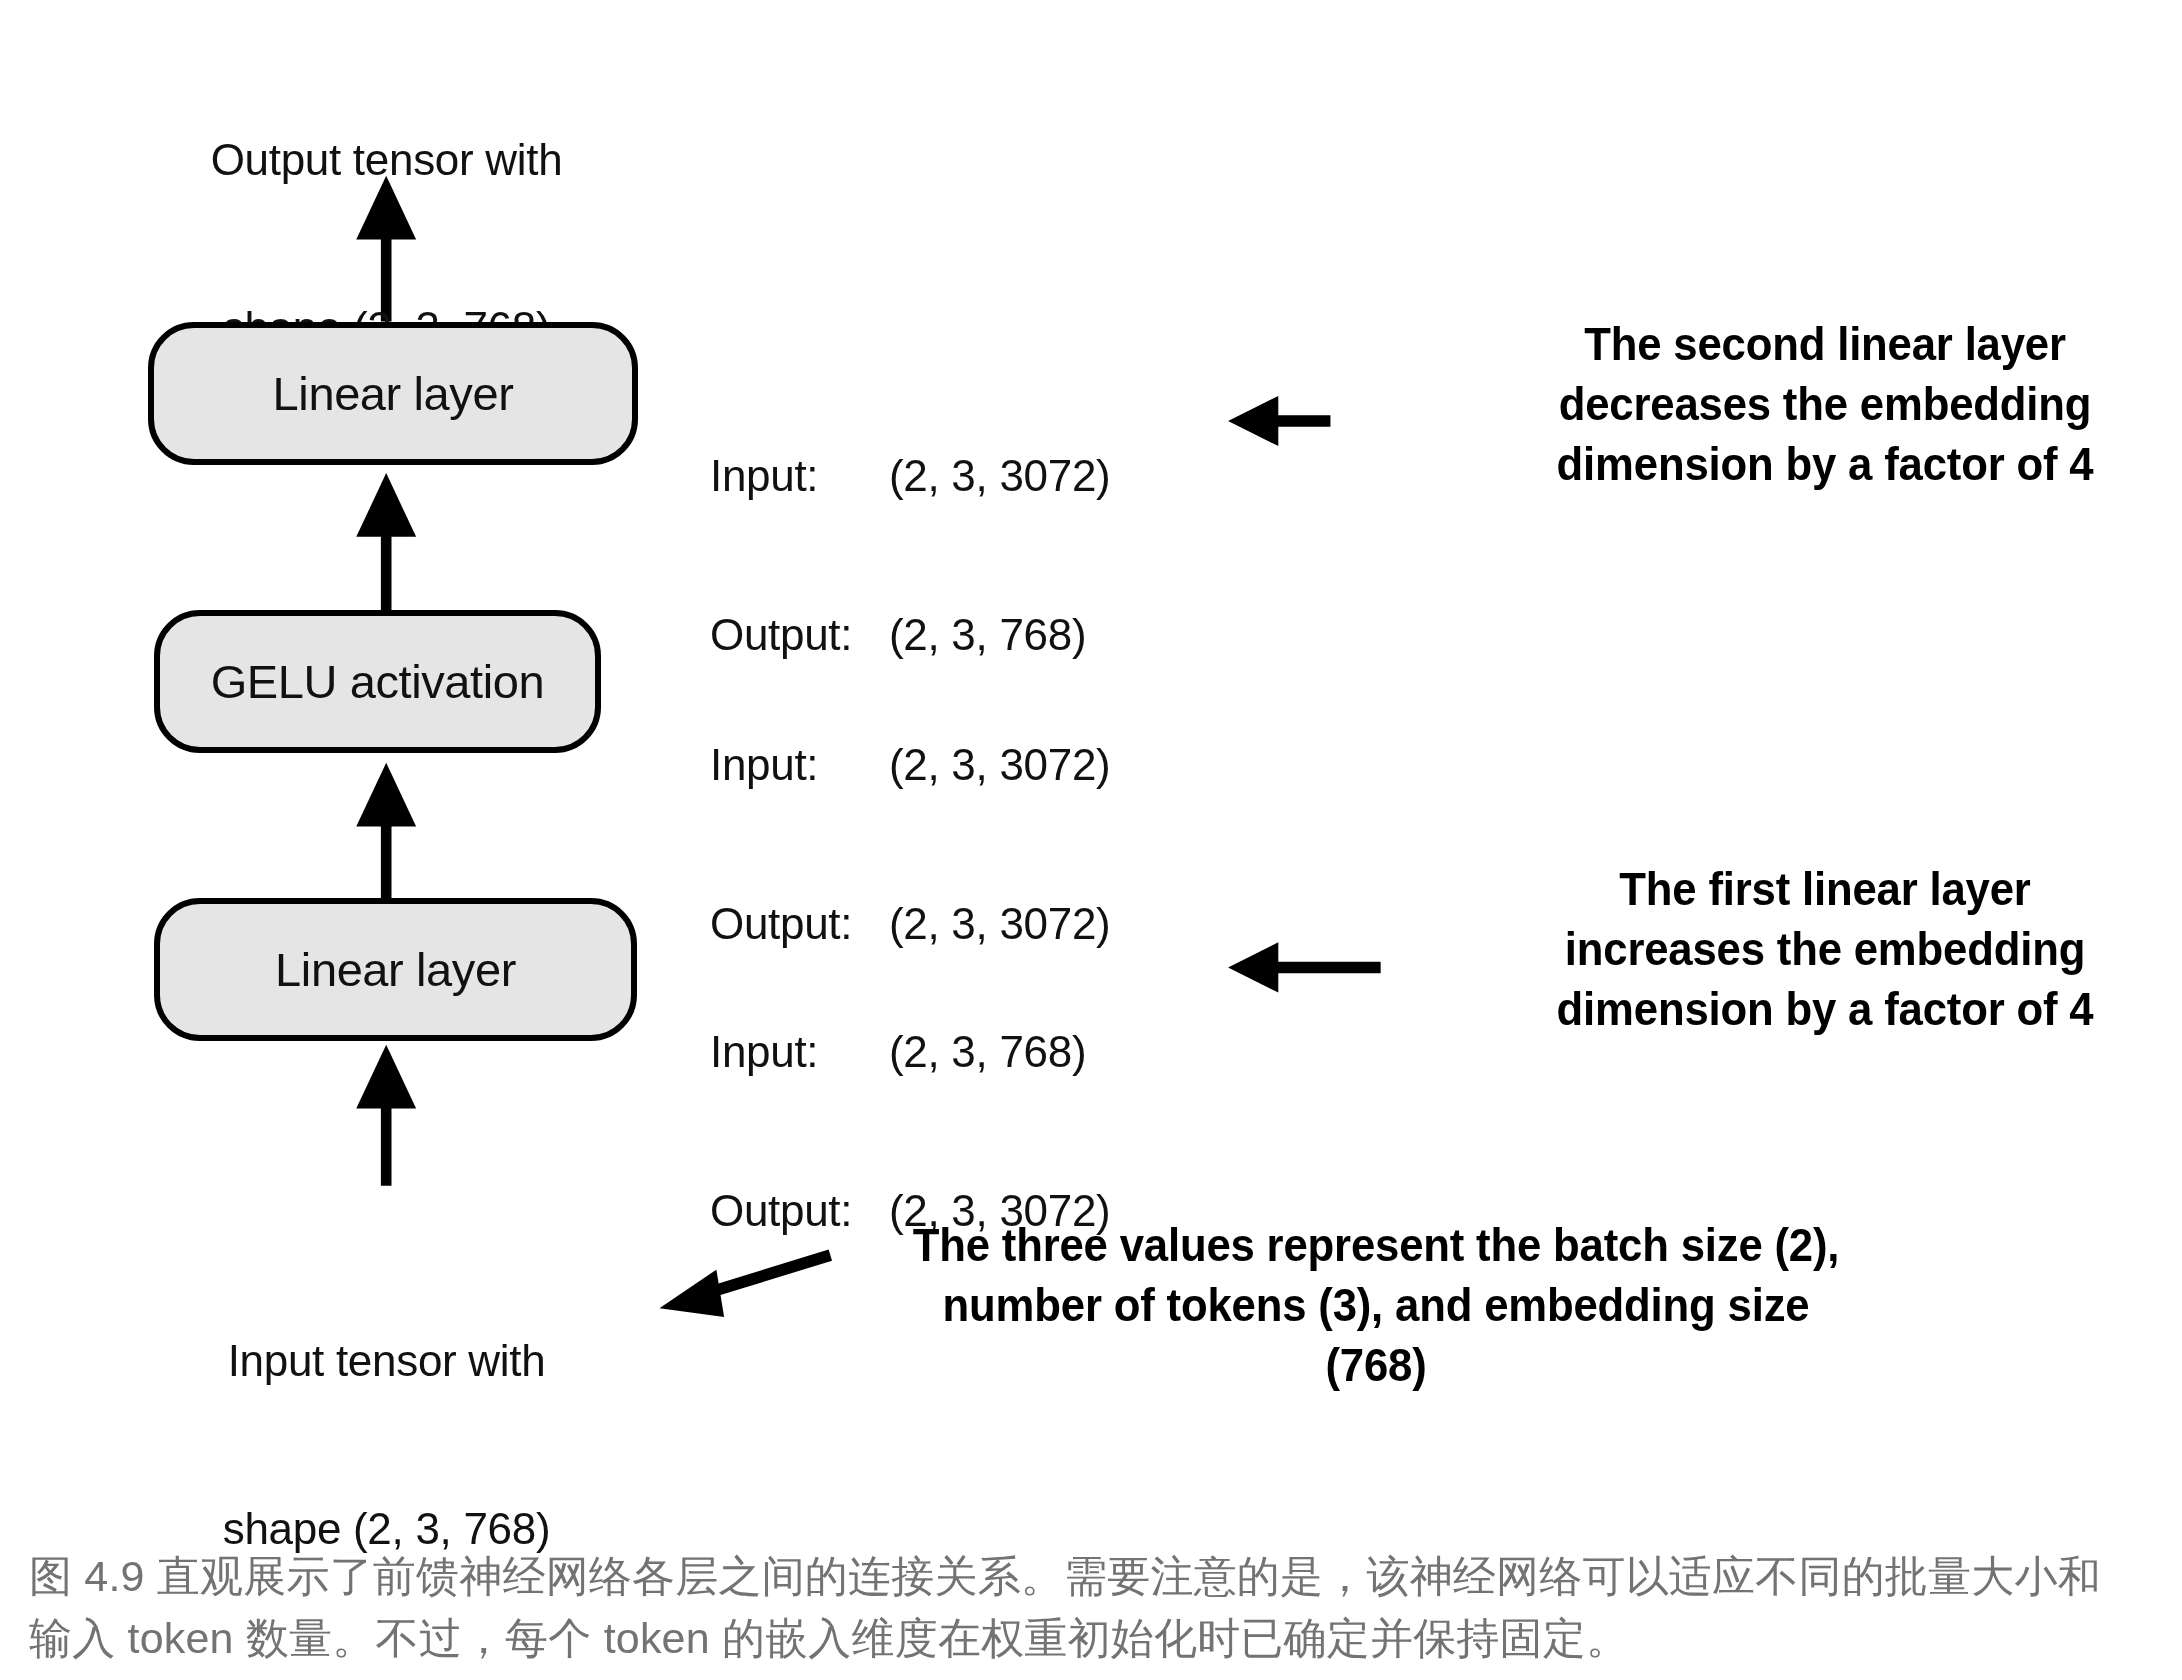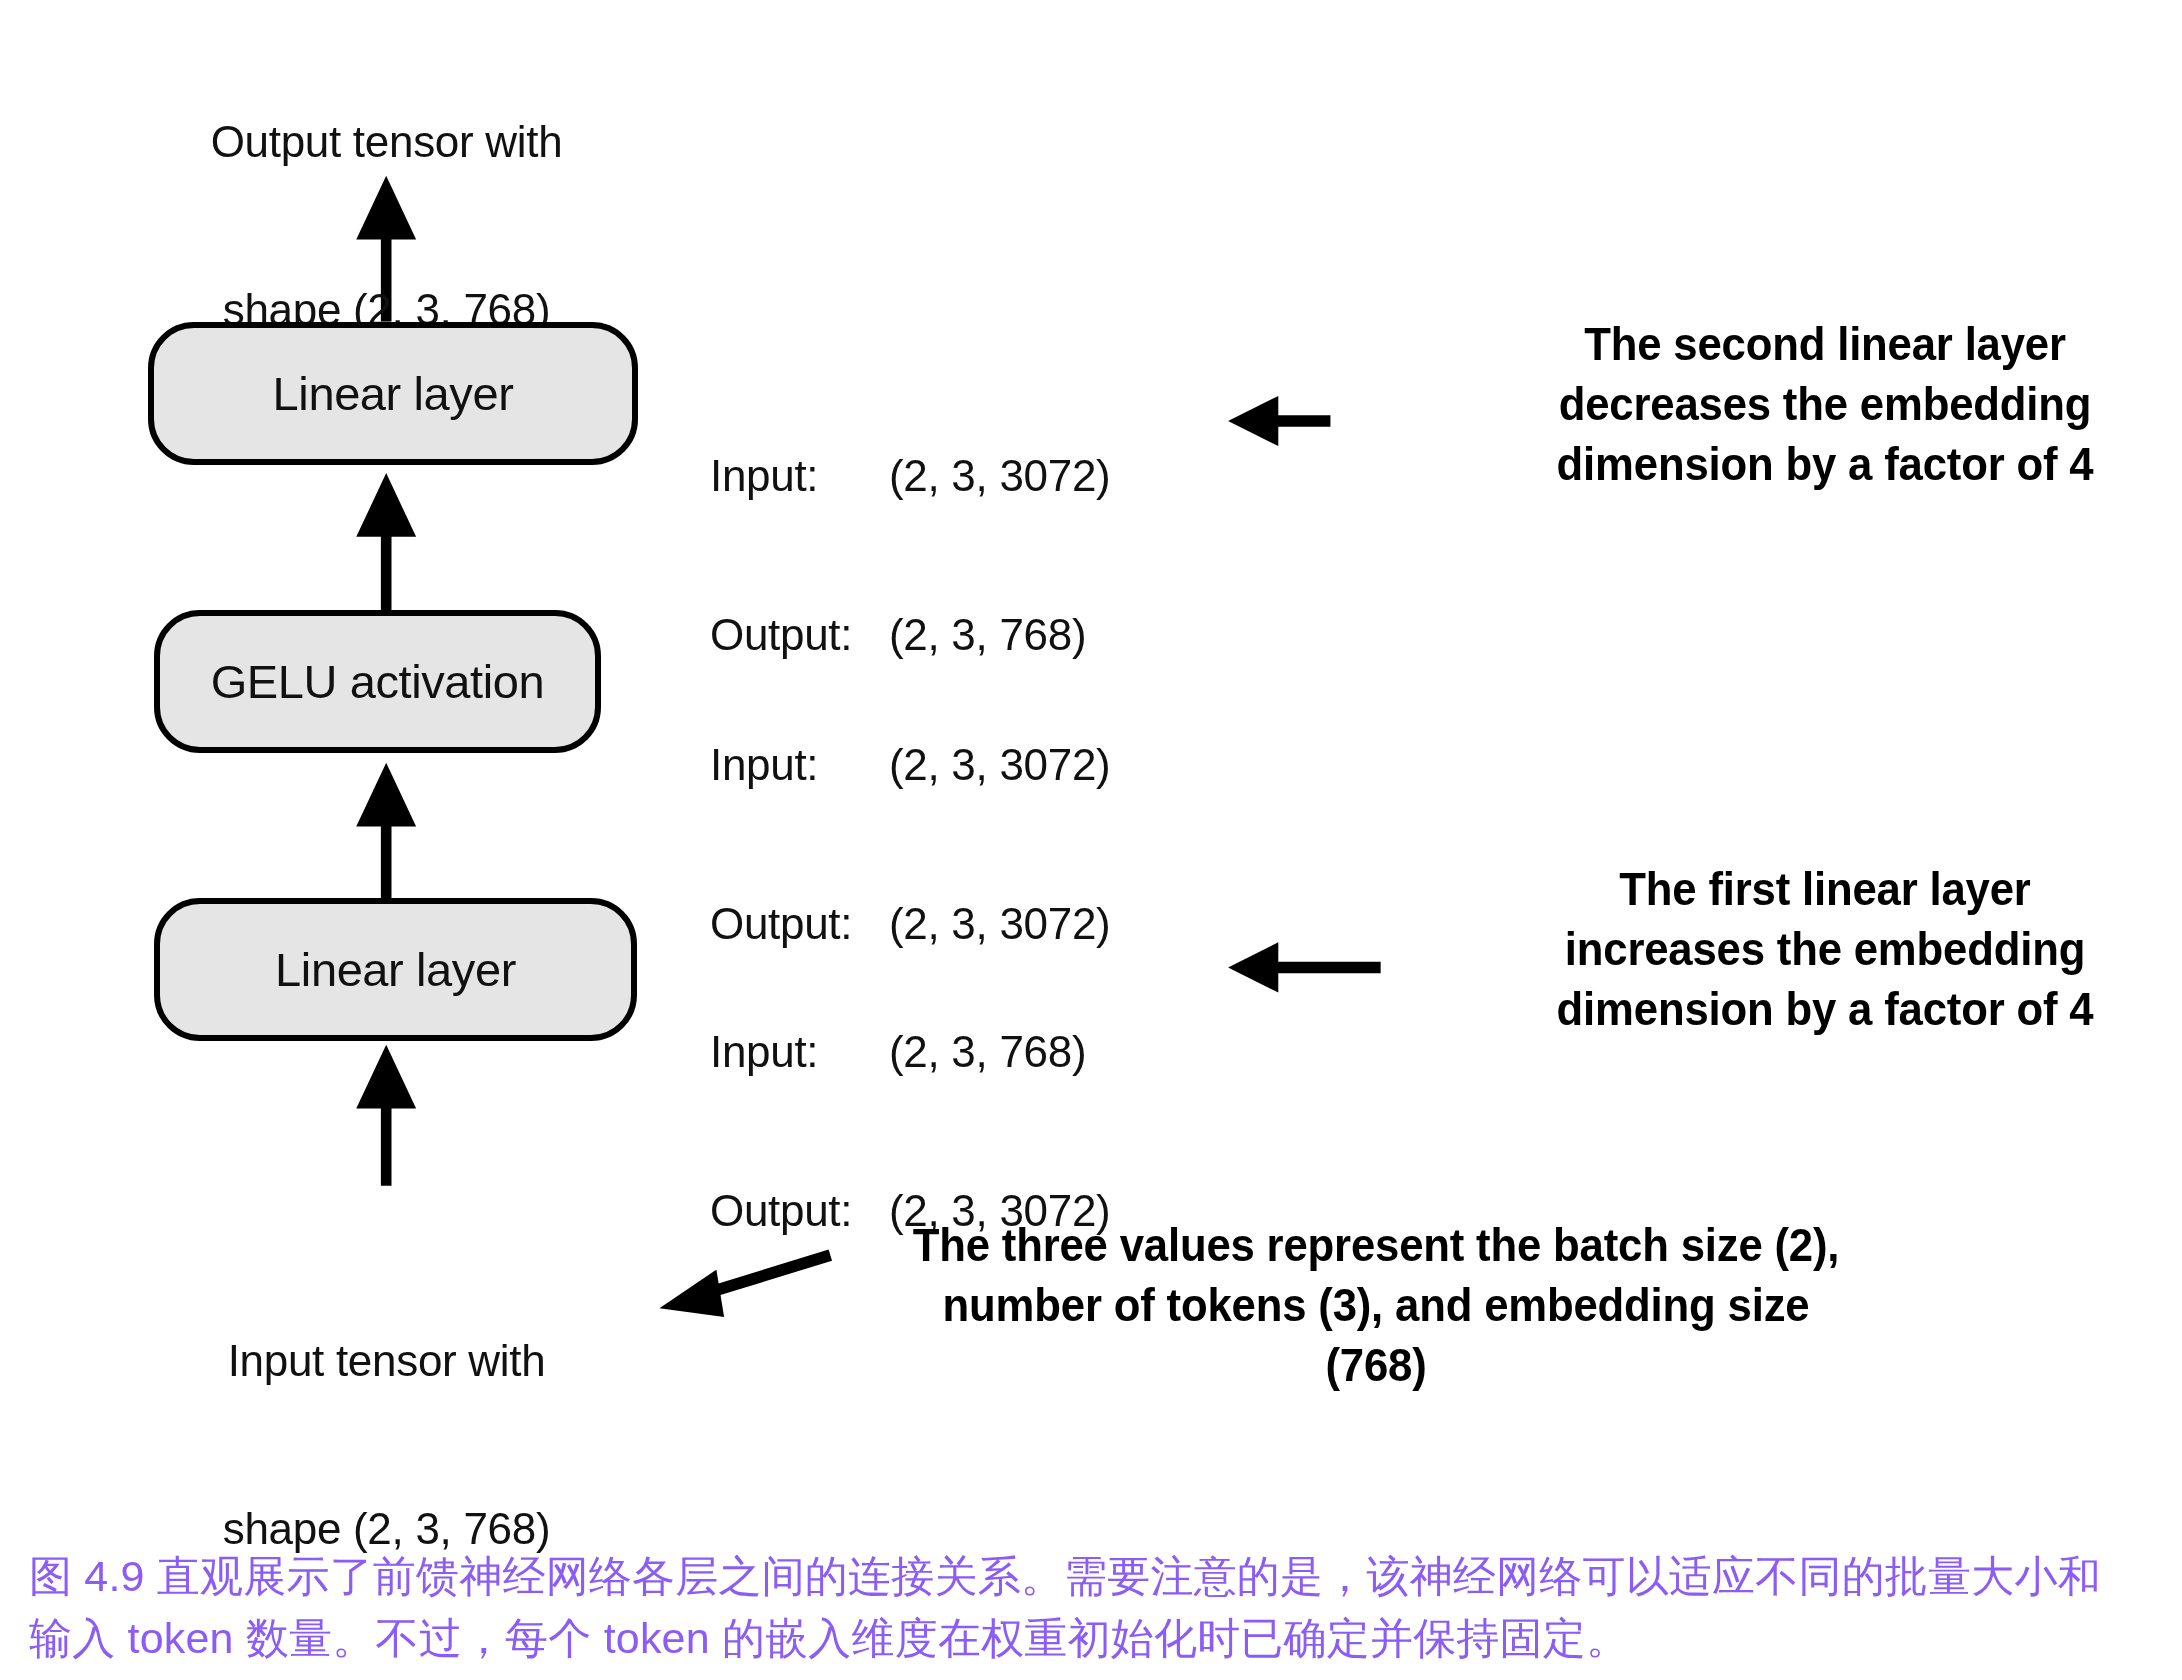--- a/index.html
+++ b/index.html
@@ -96,21 +96,21 @@
   }
   
   .caption {
     position: absolute;
     left: 29px;
     top: 1545px;
     width: 2124px;
     font-family: "Liberation Sans", sans-serif;
     font-size: 43px;
     line-height: 62px;
-    color: #8b5cf6;
+    color: #737373;
     letter-spacing: 0.2px;
   }
 </style>
 </head>
 <body>
 
 <div class="canvas">
 
   <svg class="arrow-layer" viewBox="0 0 2260 1740" width="2182" height="1680" xmlns="http://www.w3.org/2000/svg">
 
@@ -143,21 +143,21 @@
       <line x1="1430" y1="1002" x2="1300" y2="1002" stroke="#000" stroke-width="12"></line>
       <polygon points="1272,1002 1324,976 1324,1028" fill="#000"></polygon>
     </g>
 
     <g>
       <line x1="860" y1="1300" x2="730" y2="1340" stroke="#000" stroke-width="12"></line>
       <polygon points="683,1355 742,1315 750,1364" fill="#000"></polygon>
     </g>
   </svg>
 
-  <div class="plain-text tensor-label" style="left:116px; top:2px; width:541px;">
+  <div class="plain-text tensor-label" style="left:116px; top:20px; width:541px;">
     <div>Output tensor with</div>
     <div>shape (2, 3, 768)</div>
   </div>
 
   <div class="node-box" style="left:148px; top:322px; width:490px; height:143px;">
     <span class="node-label">Linear layer</span>
   </div>
 
   <div class="node-box" style="left:154px; top:610px; width:447px; height:143px;">
     <span class="node-label">GELU activation</span>

